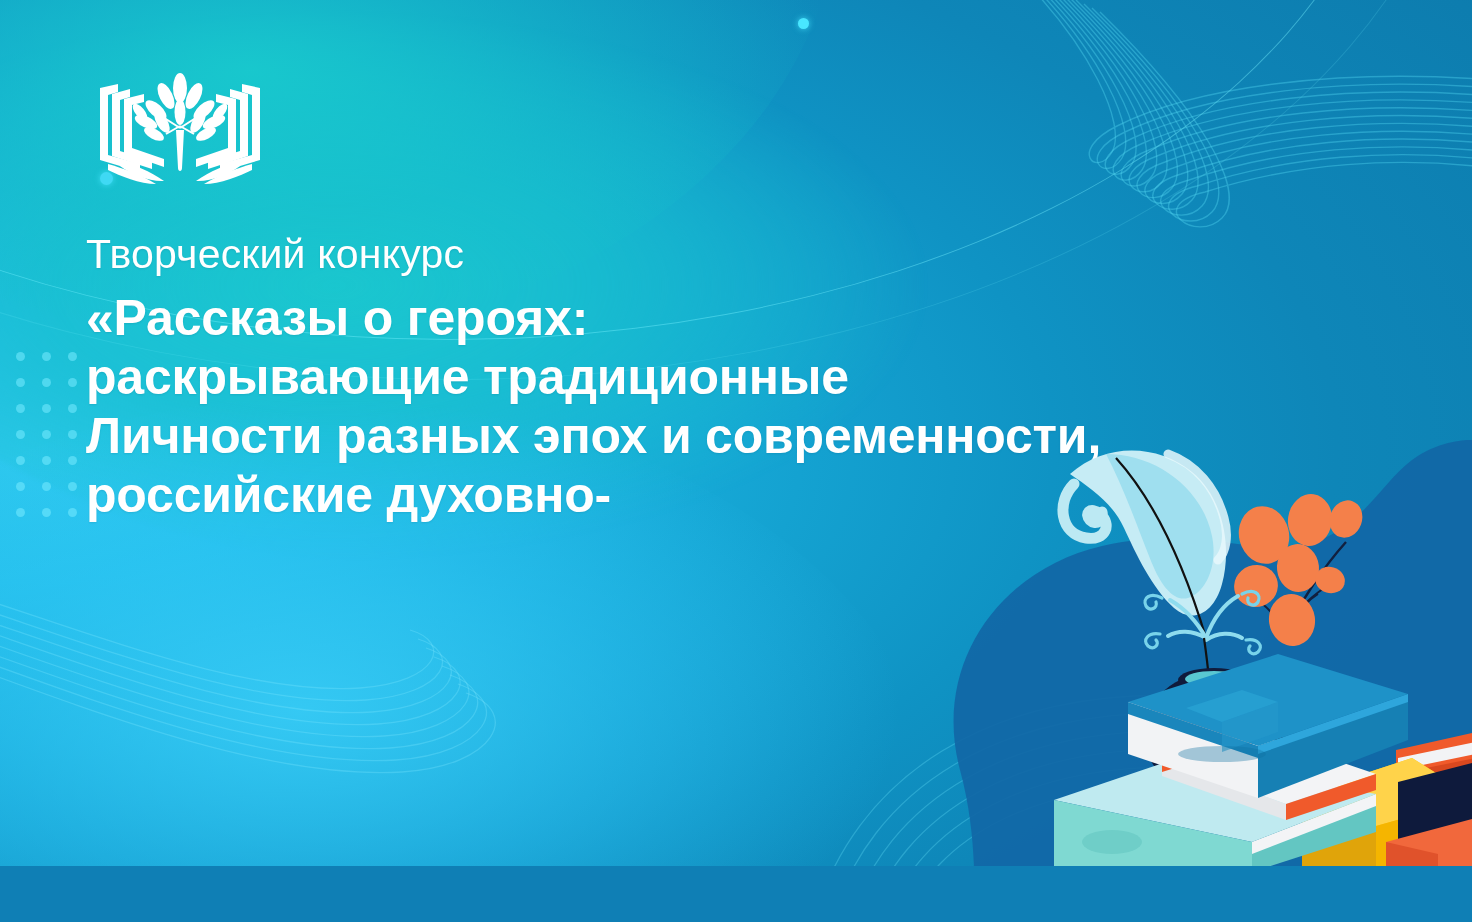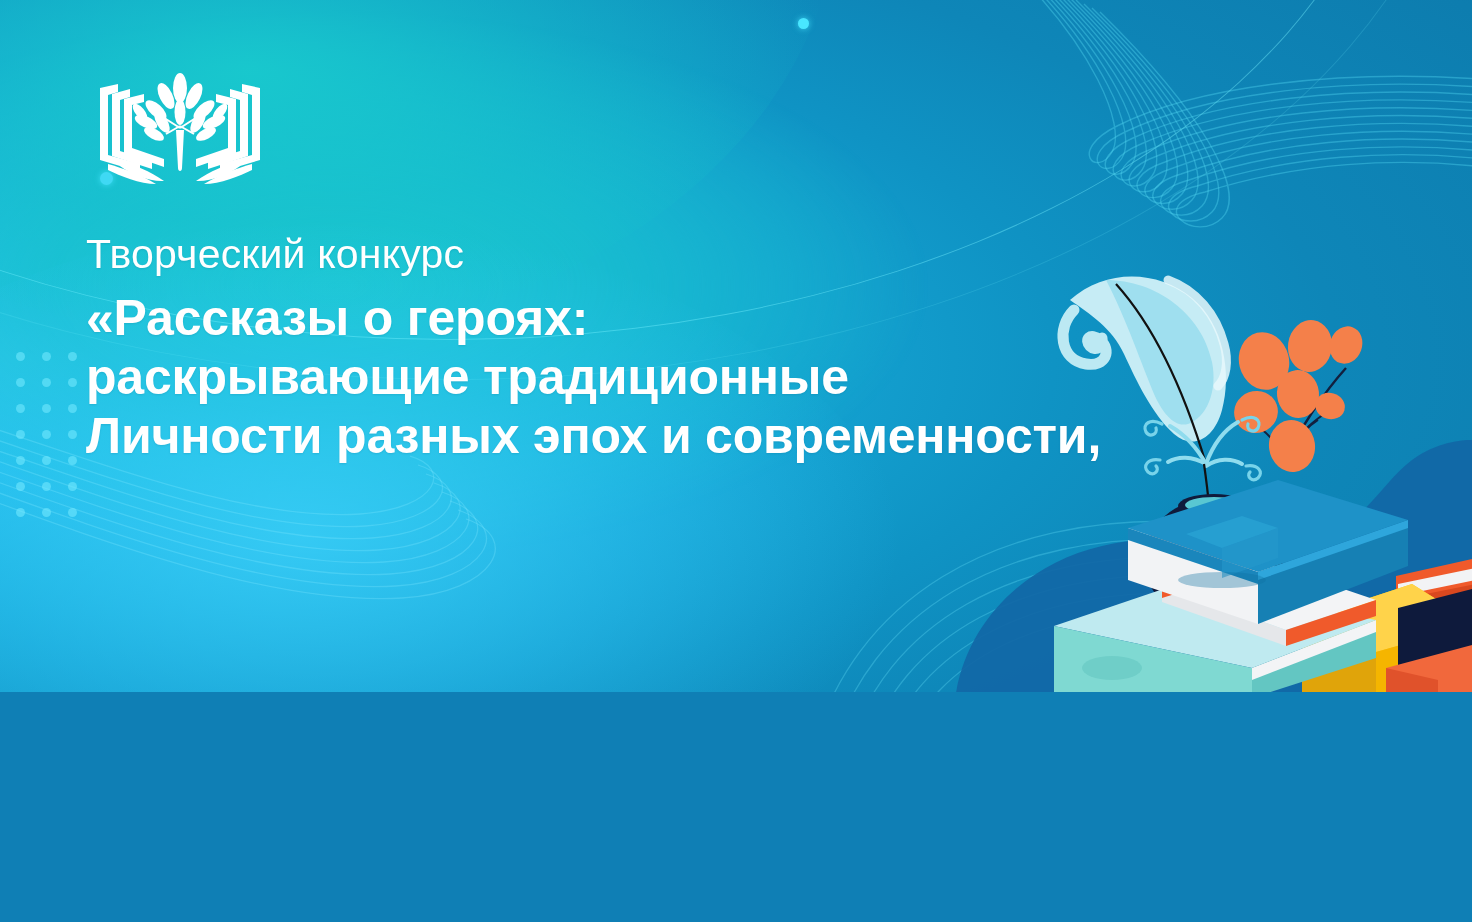--- a/index.html
+++ b/index.html
@@ -2,21 +2,21 @@
 <html><head>
 <meta charset="utf-8">
 <style>
   * { margin:0; padding:0; box-sizing:border-box; }
   html,body{
     width:1472px; height:922px; overflow:hidden;
     font-family:"Liberation Sans", sans-serif;
     background:#0f7fb5;
   }
   #poster{
-    position:relative; width:1472px; height:692px; overflow:hidden;
+    position:relative; width:1472px; height:866px; overflow:hidden;
     background:
       radial-gradient(120% 95% at 2% 52%, #2ec9ee 0%, #23bfea 16%, #16a8d6 38%, #0f93c4 58%, #0e86b8 74%, #0d7cae 100%);
   }
   
   .wash-tl{
     position:absolute; left:-260px; top:-420px; width:1320px; height:980px;
     border-radius:50%;
     background:radial-gradient(closest-side at 45% 72%, rgba(27,200,206,.95) 0%, rgba(24,192,205,.72) 48%, rgba(20,175,200,0) 100%);
     filter:blur(2px);
   }
@@ -217,20 +217,21 @@
       <path d="M84 56 L62 42 M84 56 L106 42 M84 54 L70 62 M84 54 L98 62" stroke="#fff" stroke-width="2" fill="none"></path>
     </g>
   </svg>
 
   <div class="textblock">
     <div class="eyebrow">Творческий конкурс</div>
     <div class="headline">
       <span>«Рассказы о героях:</span>
       <span>раскрывающие традиционные</span>
       <span>Личности разных эпох и современности,</span>
+      <span>российские духовно-</span>
     </div>
   </div>
 
   <svg class="illus" viewBox="0 0 430 470">
 
     <g>
       <path d="M238 238 C 252 200 282 160 300 140" stroke="#12203f" stroke-width="2.4" fill="none"></path>
       <path d="M250 212 C 262 196 282 182 296 176" stroke="#12203f" stroke-width="2" fill="none"></path>
       <path d="M244 224 C 252 210 262 198 272 192" stroke="#12203f" stroke-width="2" fill="none"></path>
       <path d="M240 232 C 232 216 222 206 214 200" stroke="#12203f" stroke-width="2" fill="none"></path>

